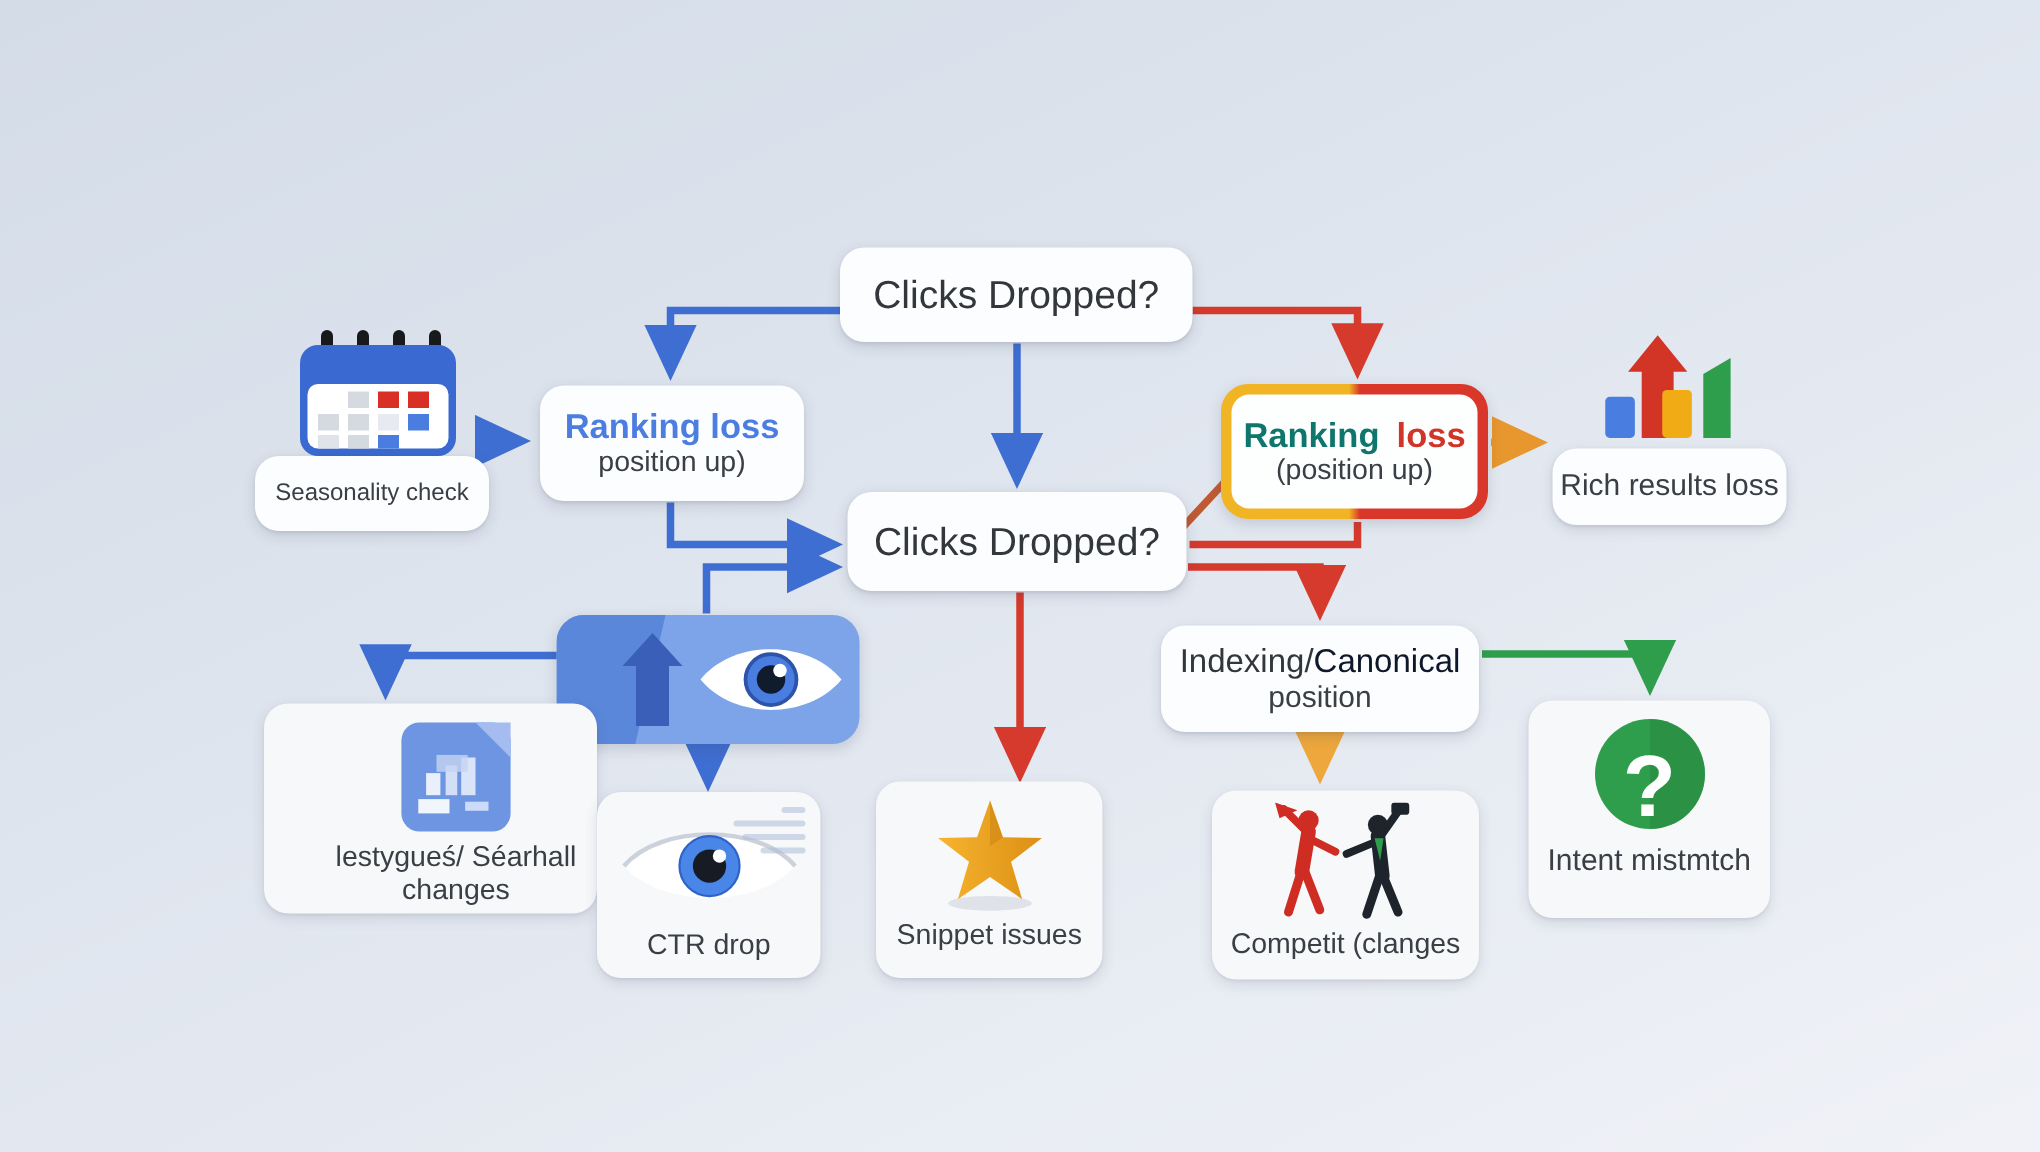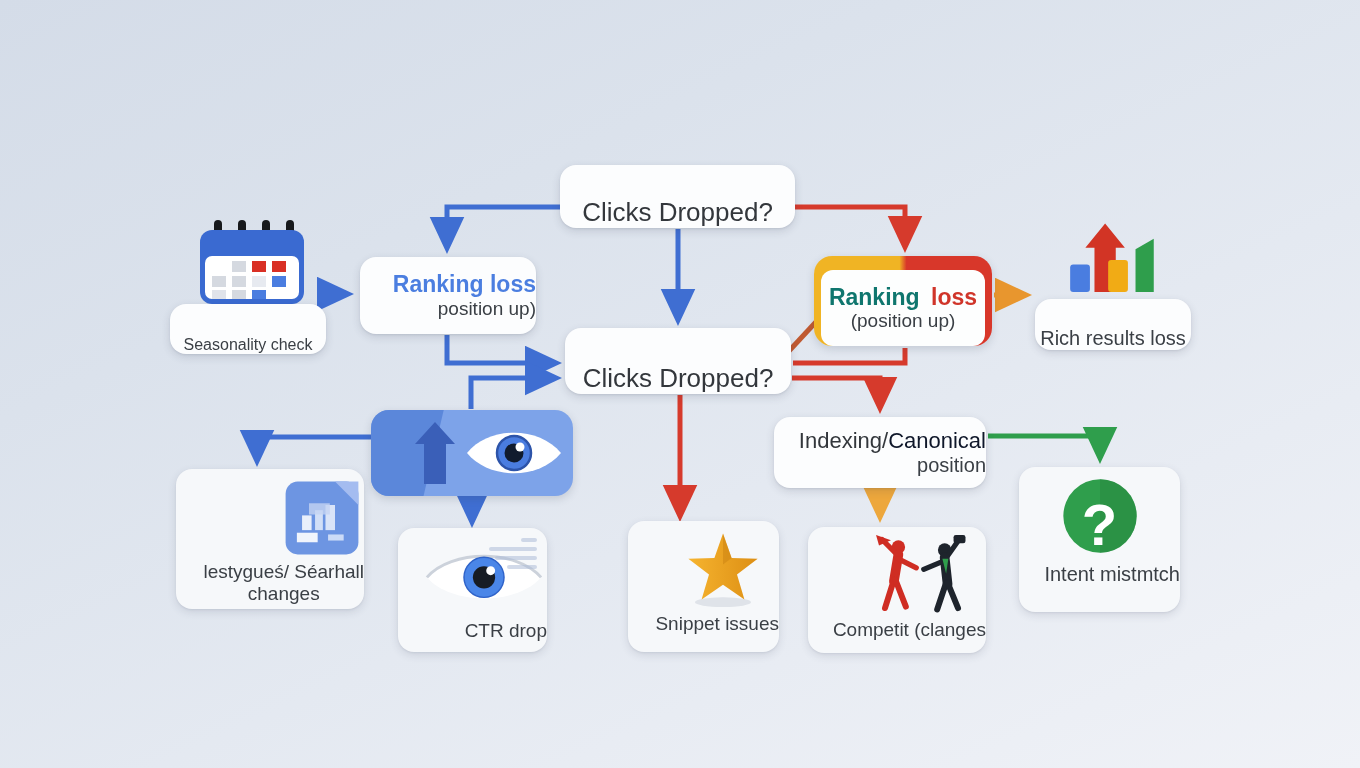--- a/index.html
+++ b/index.html
@@ -6,21 +6,21 @@
   body{
     width:1360px;height:768px;overflow:hidden;
     font-family:"Liberation Sans","DejaVu Sans",sans-serif;
     color:#3a3f45;
   }
   #canvas{
     position:relative;width:1360px;height:768px;
     background:linear-gradient(155deg,#d4dce8 0%,#dbe2ec 30%,#e4e9f1 60%,#f0f2f7 100%);
   }
   #connectors{position:absolute;left:0;top:0;width:1360px;height:768px;pointer-events:none;}
-  .node{position:absolute;display:flex;align-items:flex-end;justify-content:center;text-align:center;}
+  .node{position:absolute;display:flex;align-items:center;justify-content:center;text-align:center;}
   .white-box{
     background:#fcfdfe;border-radius:16px;
     box-shadow:0 3px 9px rgba(55,65,90,.16),0 1px 2px rgba(55,65,90,.10);
   }
   .card{
     background:#f6f8fa;border-radius:16px;
     box-shadow:0 3px 9px rgba(55,65,90,.14),0 1px 2px rgba(55,65,90,.08);
     flex-direction:column;justify-content:flex-start;
   }
   .big-label{font-size:26px;font-weight:500;color:#33373c;}
@@ -39,23 +39,23 @@
   .rr-inner{width:164px;height:76px;background:#fdfefe;border-radius:12px;
     display:flex;flex-direction:column;align-items:center;justify-content:center;}
   .n-rich-icon{left:1052px;top:222px;width:126px;height:76px;}
   .n-rich{left:1035px;top:299px;width:156px;height:51px;}
   .n-clicks-mid{left:565px;top:328px;width:226px;height:66px;}
   .n-observe{left:371px;top:410px;width:202px;height:86px;background:#7da3e9;
     border-radius:18px;box-shadow:0 3px 9px rgba(55,65,90,.18);overflow:hidden;}
   .observe-dark{position:absolute;left:0;top:0;width:100%;height:100%;
     background:#5b87da;clip-path:polygon(0 0,36% 0,26% 100%,0 100%);}
   .n-indexing{left:774px;top:417px;width:212px;height:71px;flex-direction:column;}
-  .n-test{left:176px;top:469px;width:188px;height:140px;}
+  .n-test{left:176px;top:469px;width:188px;height:140px;padding-left:34px;}
   .n-ctr{left:398px;top:528px;width:149px;height:124px;}
-  .n-snippet{left:628px;top:521px;width:151px;height:131px;}
+  .n-snippet{left:584px;top:521px;width:151px;height:131px;}
   .n-competitor{left:808px;top:527px;width:178px;height:126px;}
   .n-intent{left:1019px;top:467px;width:161px;height:145px;}
 
   .card .icon-zone{margin-top:10px;height:78px;display:flex;align-items:center;justify-content:center;}
   .card .card-label{margin-top:4px;font-size:19px;color:#3a3f45;line-height:1.15;}
   .two-line{line-height:1.25;}
   .ghost-lines{position:absolute;right:10px;top:10px;display:flex;flex-direction:column;gap:5px;align-items:flex-end;opacity:.55;}
   .ghost-lines div{height:4px;background:#aebdd8;border-radius:2px;}
   .q-glyph{position:absolute;left:0;top:14px;width:100%;text-align:center;
     font-size:58px;font-weight:700;color:#fff;}

